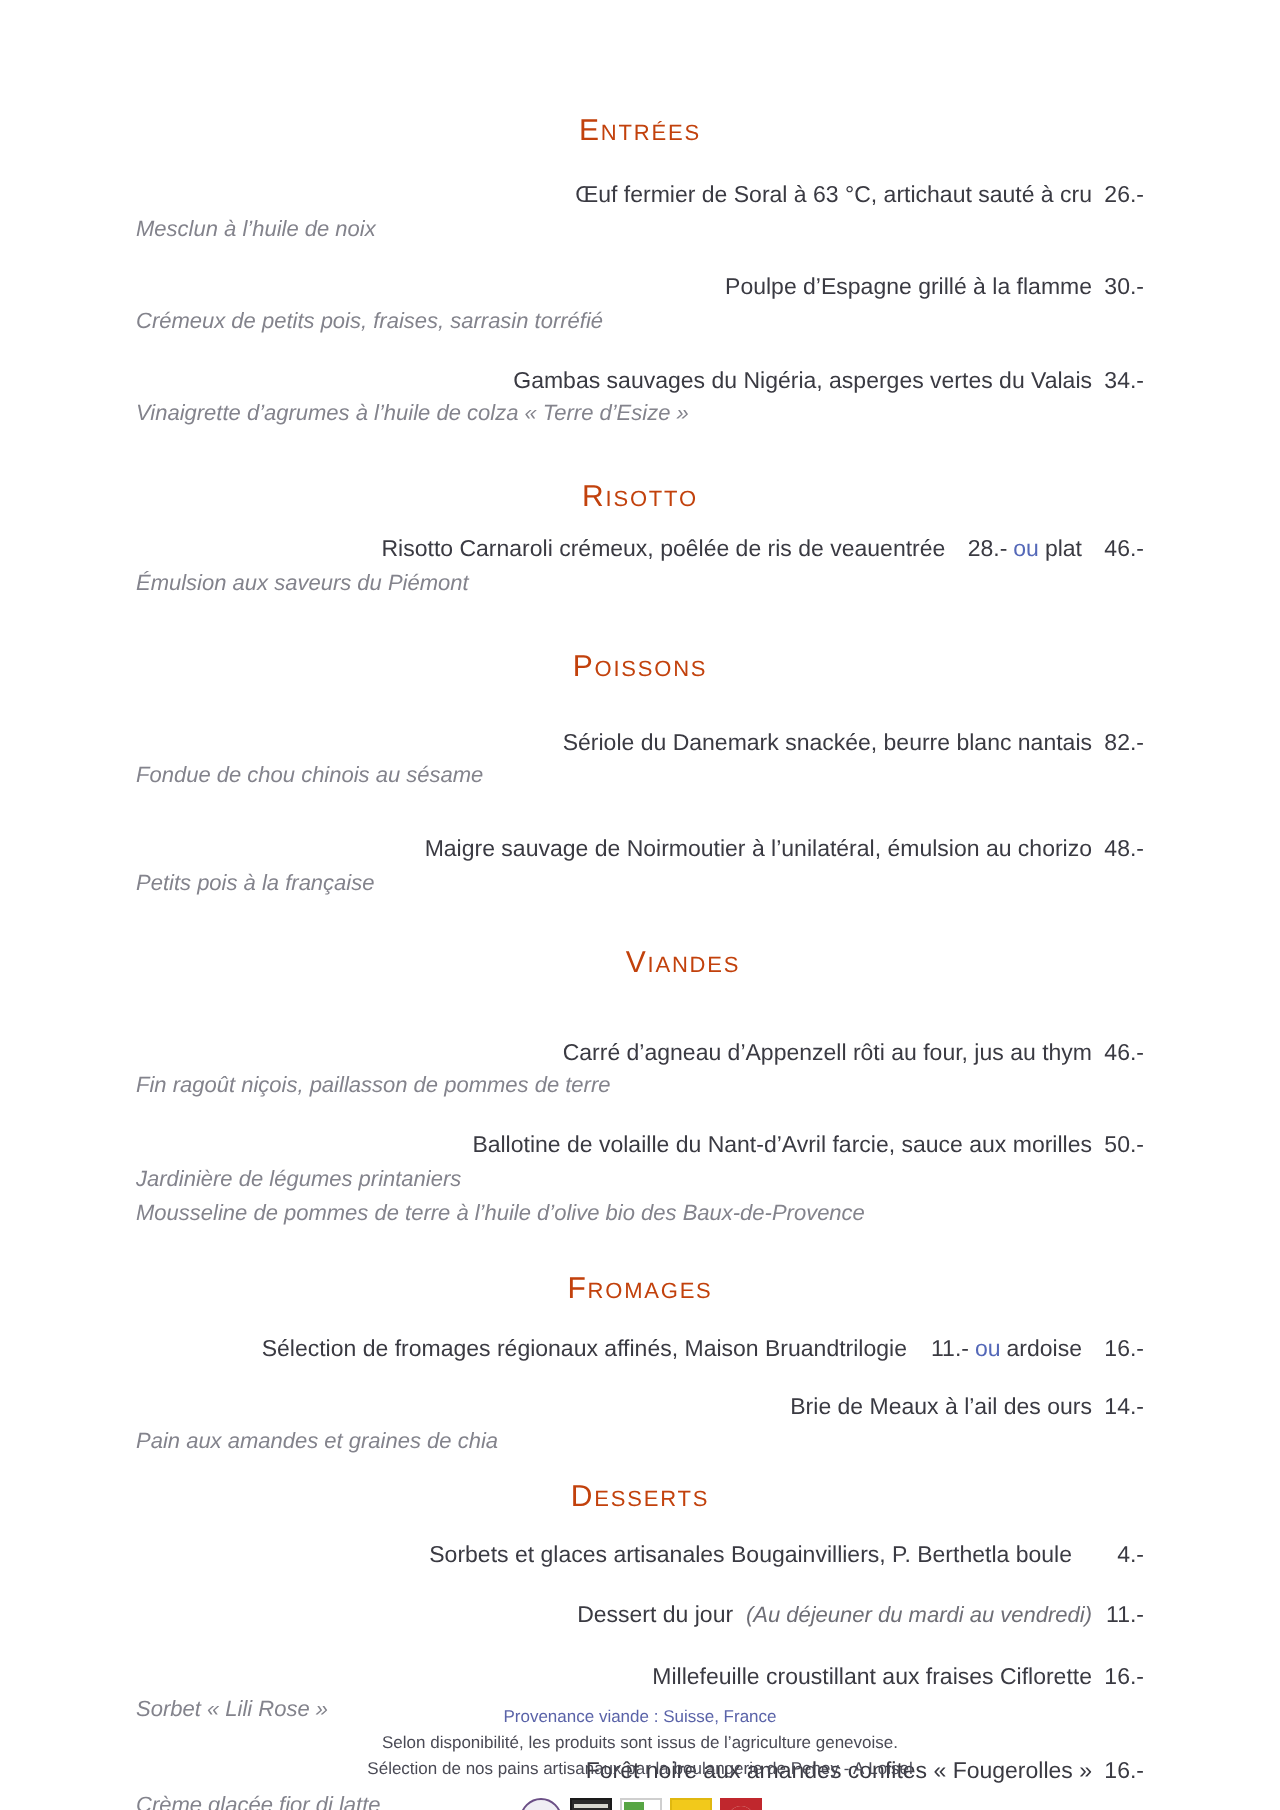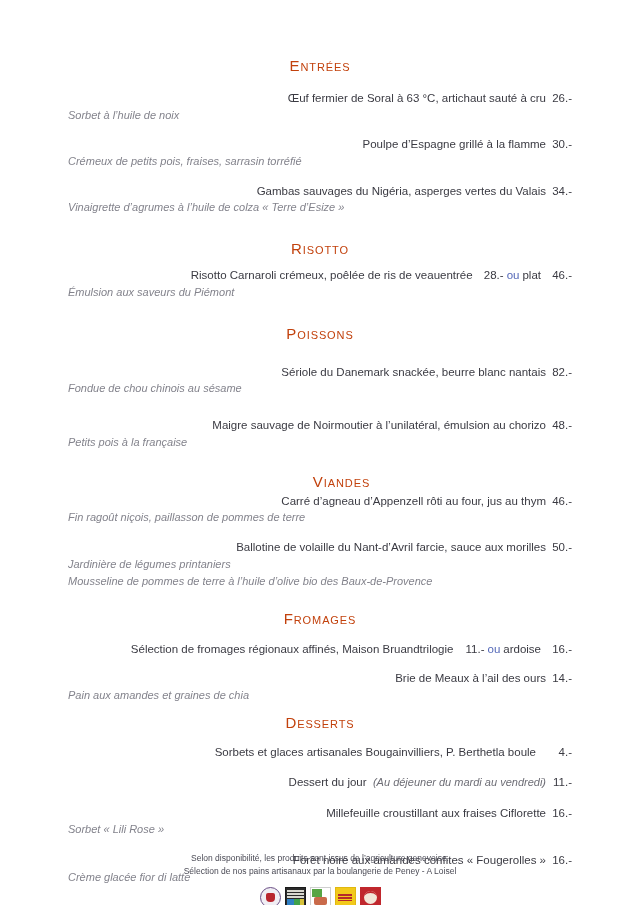--- a/index.html
+++ b/index.html
@@ -46,21 +46,21 @@
 
   
   .items {
     margin: 0 auto;
     width: 504px;           
     padding: 0;
   }
   .items.entrees   { margin-top: 17px; }
   .items.risotto   { margin-top: 11px; }
   .items.poissons  { margin-top: 23px; }
-  .items.viandes   { margin-top: 4px; }
+  .items.viandes   { margin-top: 30px; }
   .items.fromages  { margin-top: 15px; }
   .items.desserts  { margin-top: 14px; }
 
   .item { margin-bottom: 0; }
   .item + .item { margin-top: 14px; }
   .items.poissons .item + .item { margin-top: 21px; }
   .items.desserts .item + .item { margin-top: 15px; }
   .items.fromages .item + .item { margin-top: 14px; }
 
   .item-row {
@@ -223,21 +223,21 @@
   <div class="section-heading sec-entrees">Entrées</div>
   <div class="items entrees">
 
     <div class="item">
       <div class="item-row">
         <span class="item-name">Œuf fermier de Soral à 63 °C, artichaut sauté à cru</span>
         <span class="price-group">
           <span class="amt">26.-</span>
         </span>
       </div>
-      <div class="item-desc">Sorbet à l’huile de noix</div>
+      <div class="item-desc">Mesclun à l’huile de noix</div>
     </div>
 
     <div class="item">
       <div class="item-row">
         <span class="item-name">Poulpe d’Espagne grillé à la flamme</span>
         <span class="price-group">
           <span class="amt">30.-</span>
         </span>
       </div>
       <div class="item-desc">Crémeux de petits pois, fraises, sarrasin torréfié</div>
@@ -380,20 +380,21 @@
         <span class="price-group">
           <span class="amt">16.-</span>
         </span>
       </div>
       <div class="item-desc">Crème glacée fior di latte</div>
     </div>
 
   </div>
 
   <div class="footer">
+    <div class="footer-line accent">Provenance viande : Suisse, France</div>
     <div class="footer-line">Selon disponibilité, les produits sont issus de l’agriculture genevoise.</div>
     <div class="footer-line">Sélection de nos pains artisanaux par la boulangerie de Peney - A Loisel</div>
 
     <div class="logos">
       <div class="logo logo-seal"></div>
       <div class="logo logo-dark"></div>
       <div class="logo logo-green"></div>
       <div class="logo logo-yellow"></div>
       <div class="logo logo-red"></div>
     </div>

